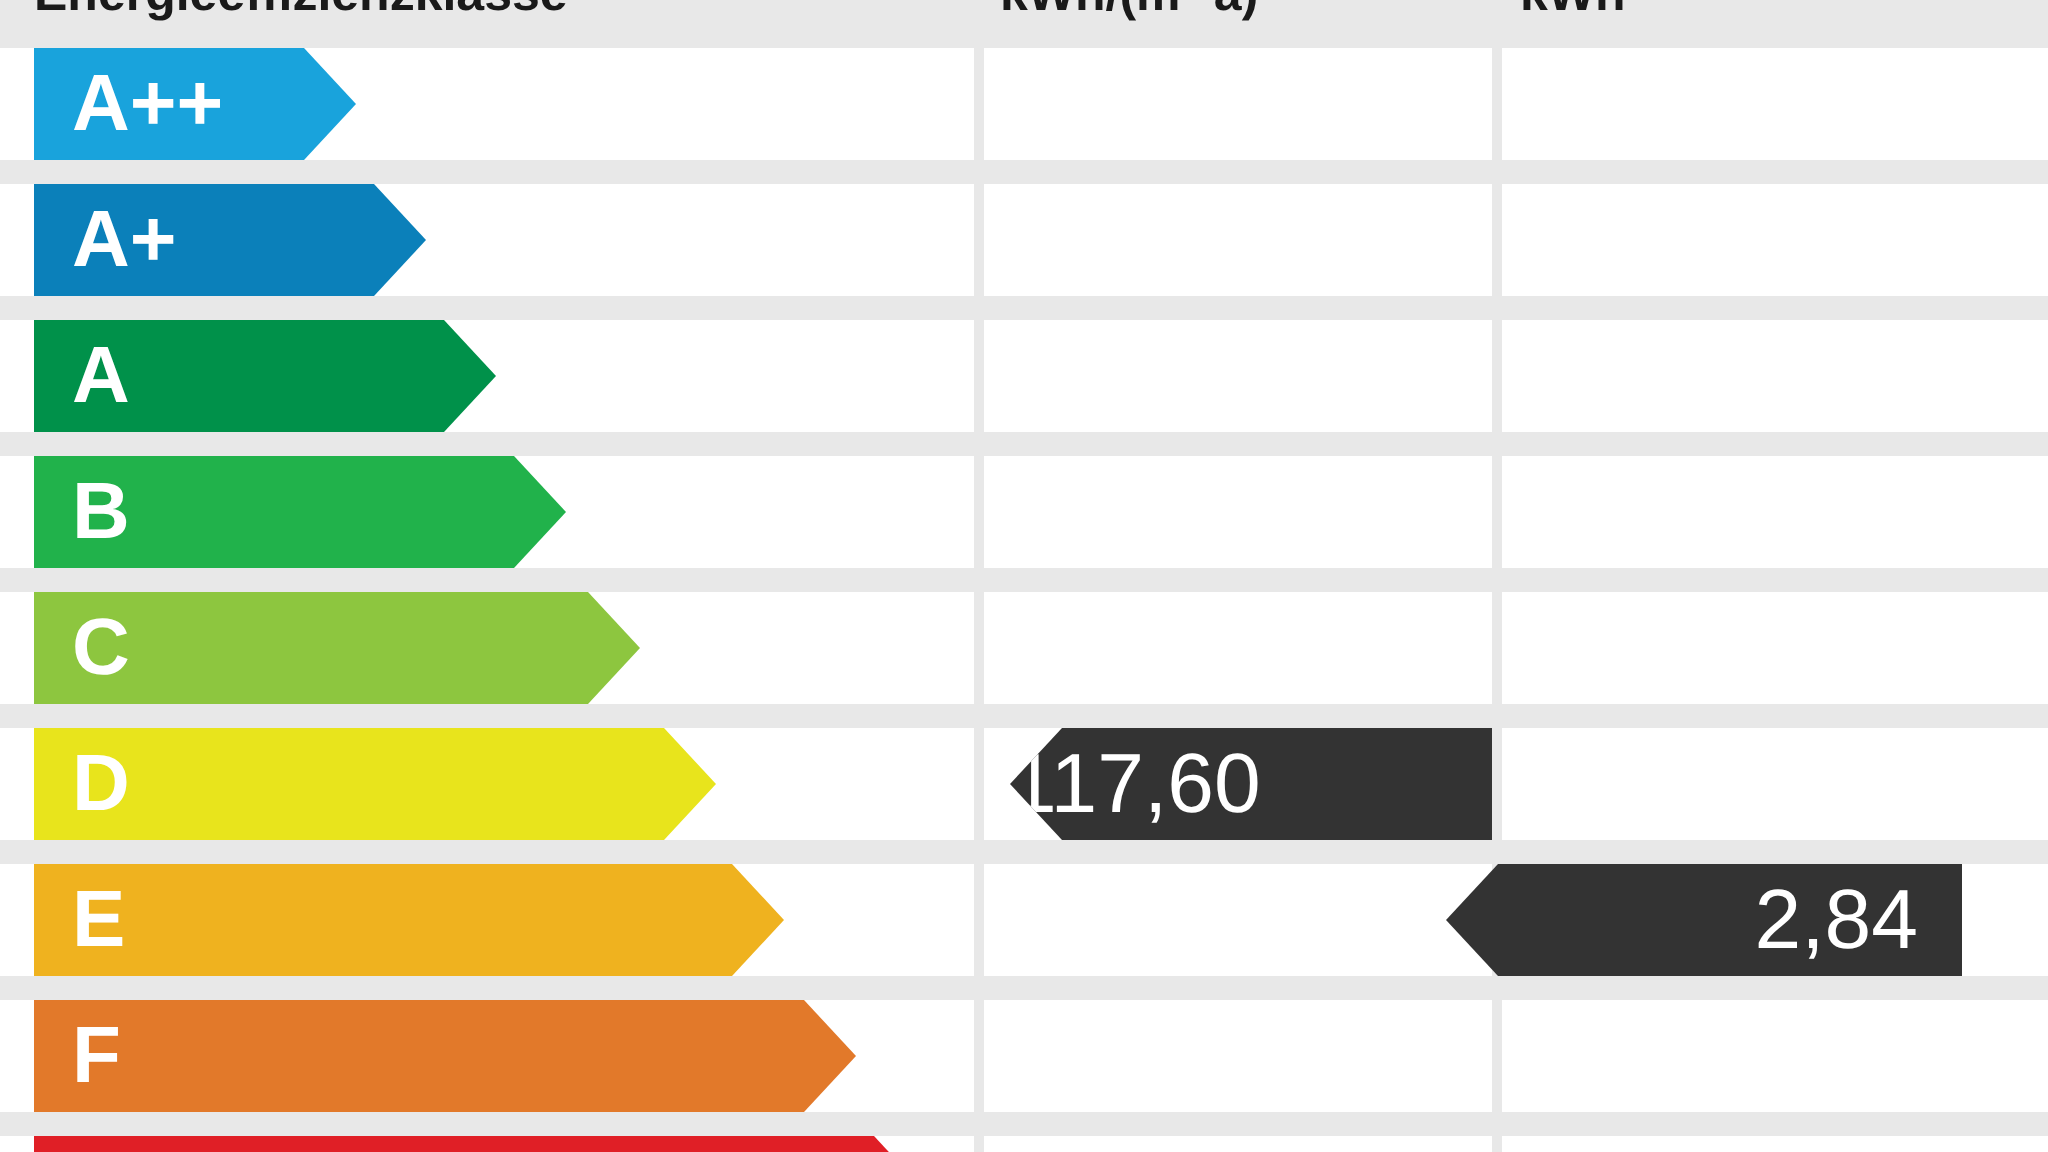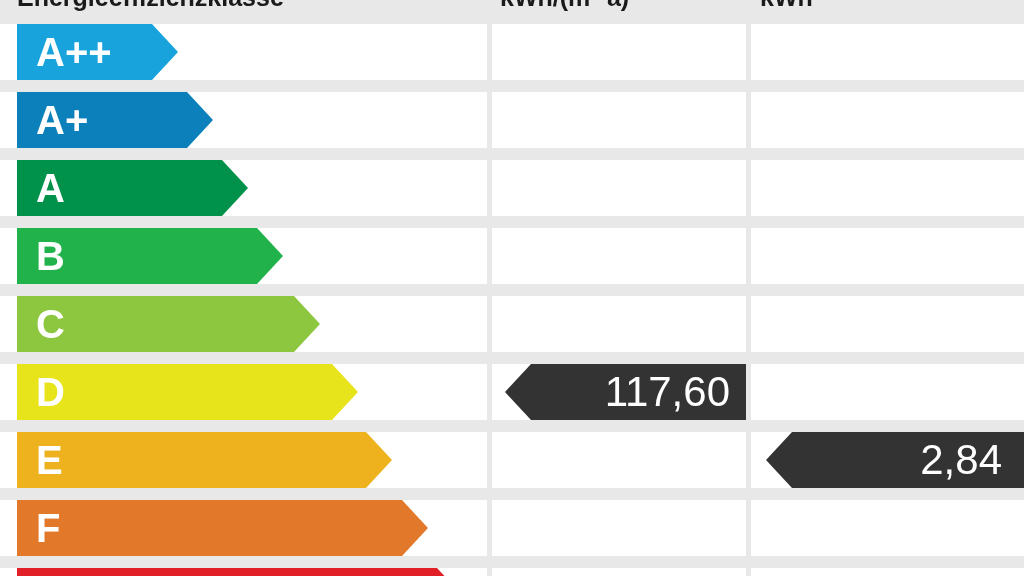--- a/index.html
+++ b/index.html
@@ -96,25 +96,25 @@
     line-height: 56px;
     display: flex;
     align-items: center;
     box-sizing: border-box;
     -webkit-clip-path: polygon(26px 0, 100% 0, 100% 100%, 26px 100%, 0 50%);
     clip-path: polygon(26px 0, 100% 0, 100% 100%, 26px 100%, 0 50%);
   }
   .badge-val {
     left: 505px;
     width: 241px;
-    justify-content: flex-end;
+    justify-content: flex-start;
     padding-right: 16px;
   }
   .badge-ratio {
-    left: 766px;
+    left: 723px;
     width: 258px;
     justify-content: flex-end;
     padding-right: 22px;
   }
   .badge span { display: block; }
 </style>
 </head>
 <body>
 
 <div id="label">

